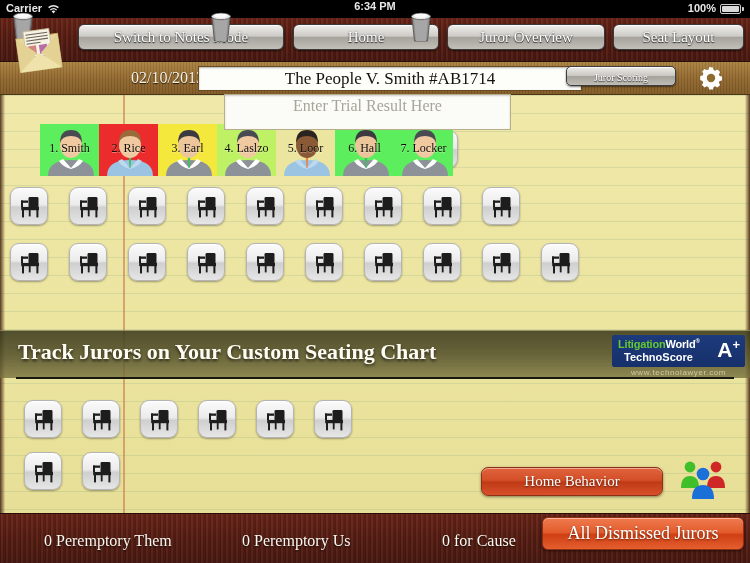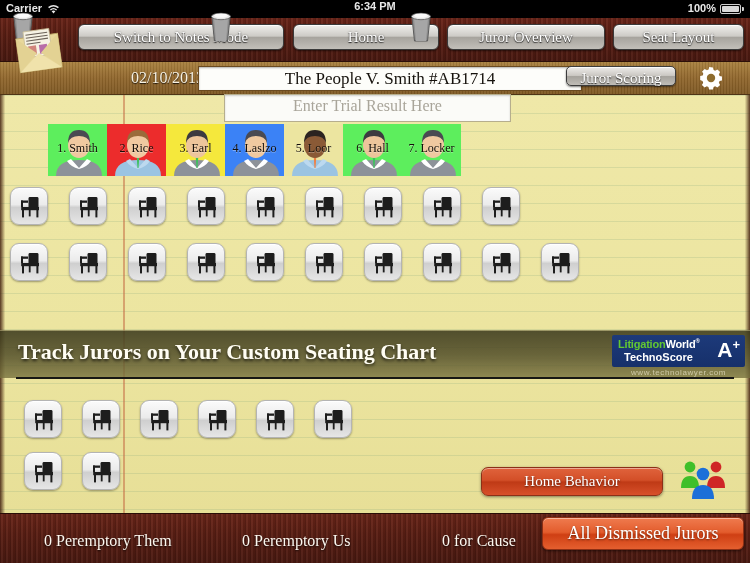--- a/index.html
+++ b/index.html
@@ -70,21 +70,21 @@
     background: #fdfdfa; border: 1px solid #6a4a20;
     color: #15110c; font-size: 17px; text-align: center; line-height: 23px;
     box-shadow: inset 0 1px 2px rgba(0,0,0,.3);
   }
   .score-btn {
     position: absolute; left: 566px; top: 66px; width: 110px; height: 20px;
     border-radius: 5px; border: 1px solid #3c3c3c;
     background: linear-gradient(180deg, #eeecea 0%, #cbc8c3 47%, #a6a39d 53%, #c0bdb7 100%);
     box-shadow: inset 0 1px 0 rgba(255,255,255,.8), 0 1px 2px rgba(0,0,0,.5);
     color: #fff; text-shadow: 0 1px 1px rgba(0,0,0,.8);
-    font-size: 15px; line-height: 22px; text-align: center; cursor: pointer;
+    font-size: 10px; line-height: 22px; text-align: center; cursor: pointer;
   }
   .gear { position: absolute; left: 697px; top: 64px; width: 28px; height: 28px; cursor: pointer; }
 
   
   .pad {
     position: absolute; top: 95px; left: 0; width: 750px; height: 418px;
     background:
       repeating-linear-gradient(180deg, rgba(120,160,120,.20) 0px, rgba(120,160,120,.20) 1px, rgba(0,0,0,0) 1px, rgba(0,0,0,0) 18px),
       linear-gradient(180deg, #efe8a8 0%, #ece5a0 55%, #e7df97 100%);
     overflow: hidden;
@@ -93,28 +93,28 @@
     position: absolute; left: 123px; top: 0; width: 2px; height: 418px;
     background: rgba(196,110,70,.55);
   }
   .pad-edge-l { position:absolute; left:0; top:0; width:5px; height:418px;
     background: linear-gradient(90deg, rgba(60,25,10,.85), rgba(120,70,30,.05)); }
   .pad-edge-r { position:absolute; right:0; top:0; width:5px; height:418px;
     background: linear-gradient(270deg, rgba(60,25,10,.85), rgba(120,70,30,.05)); }
 
   
   .trial-field {
-    position: absolute; left: 224px; top: 94px; width: 287px; height: 28px; z-index: 7;
+    position: absolute; left: 224px; top: 94px; width: 287px; height: 36px; z-index: 7;
     background: #fbfbf8; border: 1px solid #b6ae8d;
     color: #a9a59a; font-size: 16px; text-align: center; line-height: 22px;
     box-shadow: inset 0 1px 2px rgba(0,0,0,.18);
   }
 
   
-  .juror-row { position: absolute; left: 13px; top: 124px; height: 52px; display: flex; z-index: 5; padding-left: 35px; }
+  .juror-row { position: absolute; left: 5px; top: 124px; height: 52px; display: flex; z-index: 5; padding-left: 35px; }
   .juror {
     position: relative; width: 59px; height: 52px; overflow: hidden; cursor: pointer;
   }
   .juror .person { position: absolute; left: 0; top: 0; width: 59px; height: 52px; }
   .juror .jname {
     position: absolute; left: 0; right: 0; top: 17px;
     text-align: center; font-size: 12px; color: #120d08;
     text-shadow: 0 1px 0 rgba(255,255,255,.35);
     white-space: nowrap;
   }
@@ -286,21 +286,21 @@
         <svg class="person" viewBox="0 0 59 52">
        <path d="M8 52 q0-16 23-16 t23 16 z" fill="#8d9299"></path>
        <path d="M23 35 l8 9 l8-9 l4 2 q-4 6 -12 8 q-8-2 -12-8 z" fill="#ffffff"></path>
        <path d="M29.5 30 l3 0 l-1 14 l-1 0 z" fill="#3fc15f"></path>
           <path d="M29.5 28 l3 0 l1.6 2.4 l-3.1 1.6 l-3.1-1.6 z" fill="#3fc15f"></path>
        <ellipse cx="31" cy="21" rx="11" ry="13" fill="#edc59b"></ellipse>
        <path d="M20 19 q0-13 11-13 t11 13 q-2-7 -11-7 t-11 7z" fill="#3c3a40"></path>
      </svg>
      <div class="jname">3. Earl</div>
       </div>
-      <div class="juror" style="background: #3b82f6;">
+      <div class="juror" style="background: #bef264;">
         <svg class="person" viewBox="0 0 59 52">
        <path d="M8 52 q0-16 23-16 t23 16 z" fill="#8d9299"></path>
        <path d="M23 35 l8 9 l8-9 l4 2 q-4 6 -12 8 q-8-2 -12-8 z" fill="#ffffff"></path>
 
        <ellipse cx="31" cy="21" rx="11" ry="13" fill="#f0c9a0"></ellipse>
        <path d="M20 19 q0-13 11-13 t11 13 q-2-7 -11-7 t-11 7z" fill="#4a4a52"></path>
      </svg>
      <div class="jname">4. Laslzo</div>
       </div>
       <div class="juror" style="background: rgb(236, 229, 160);">

